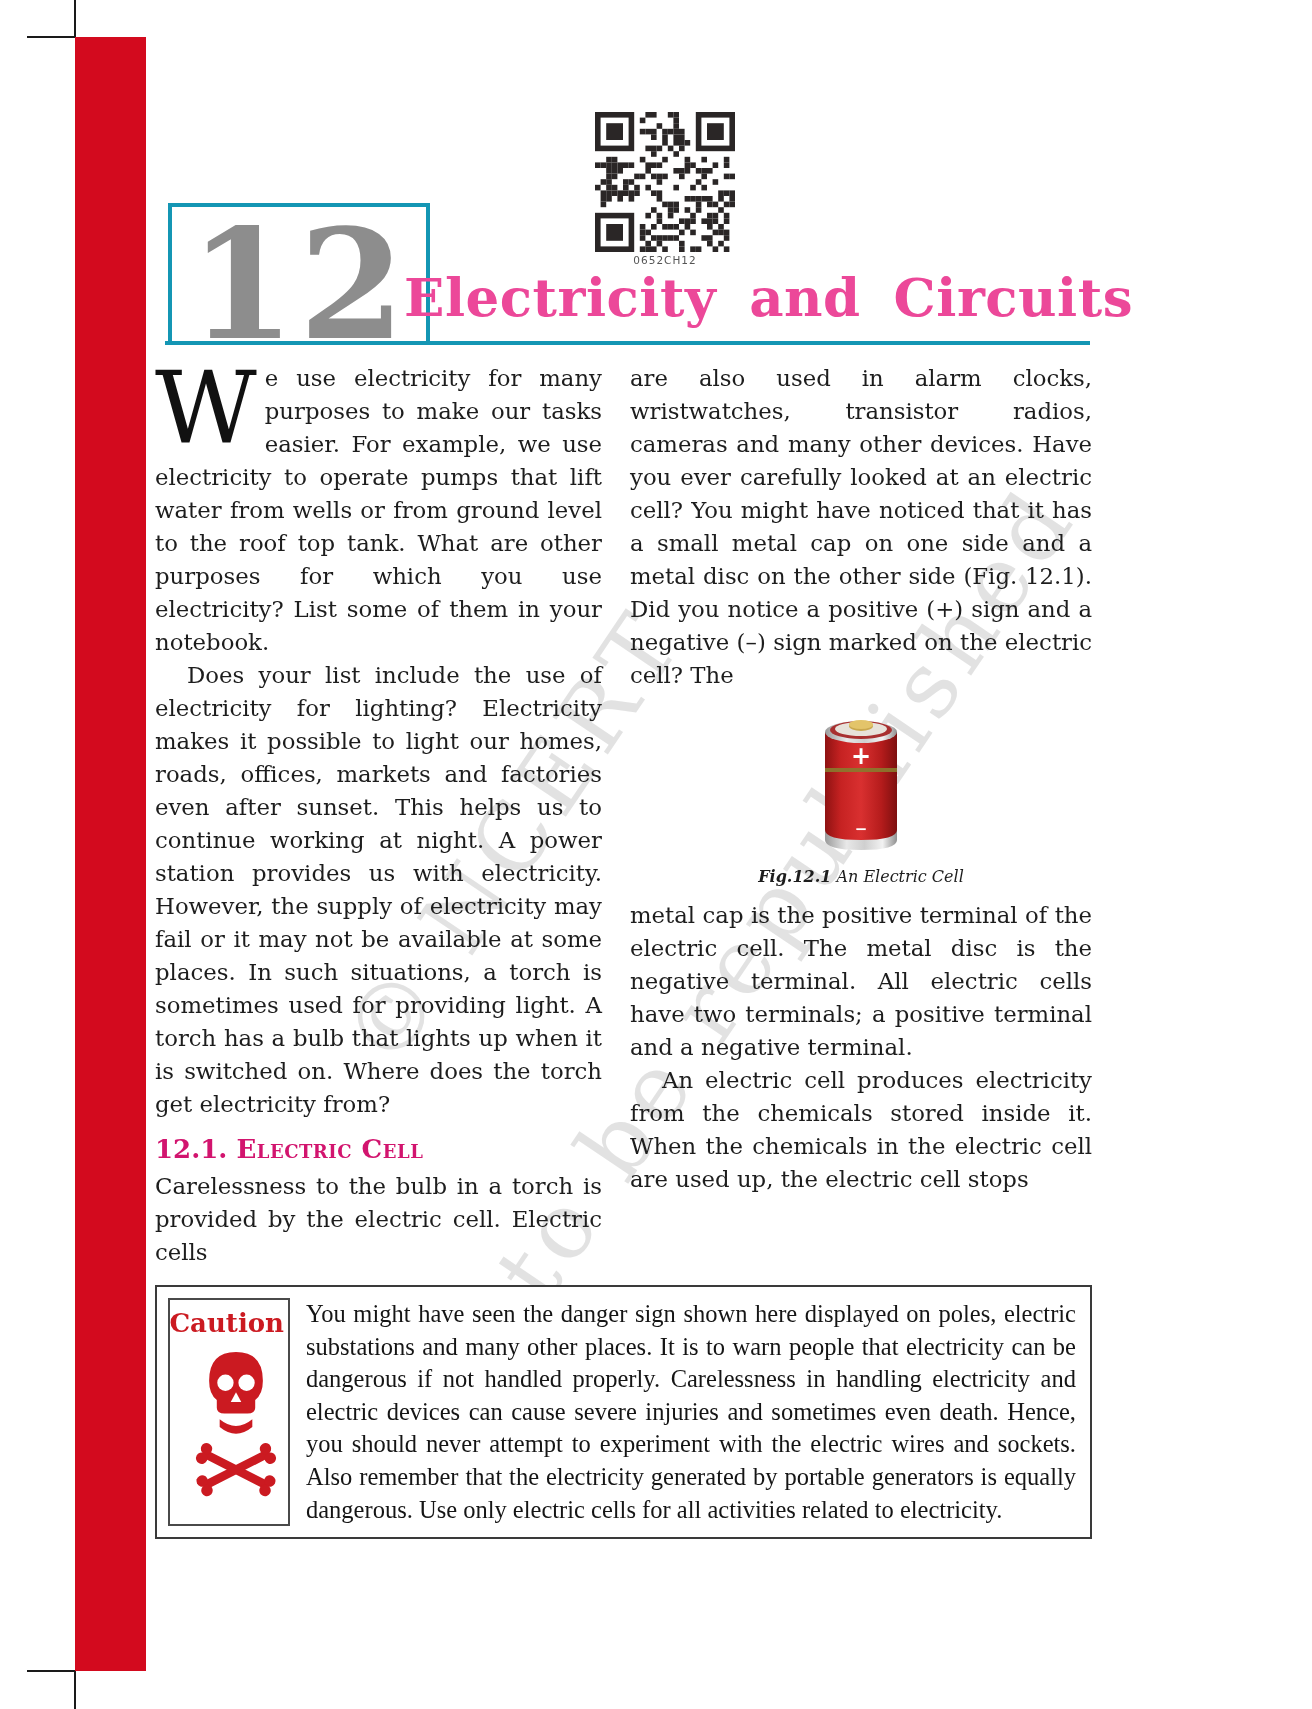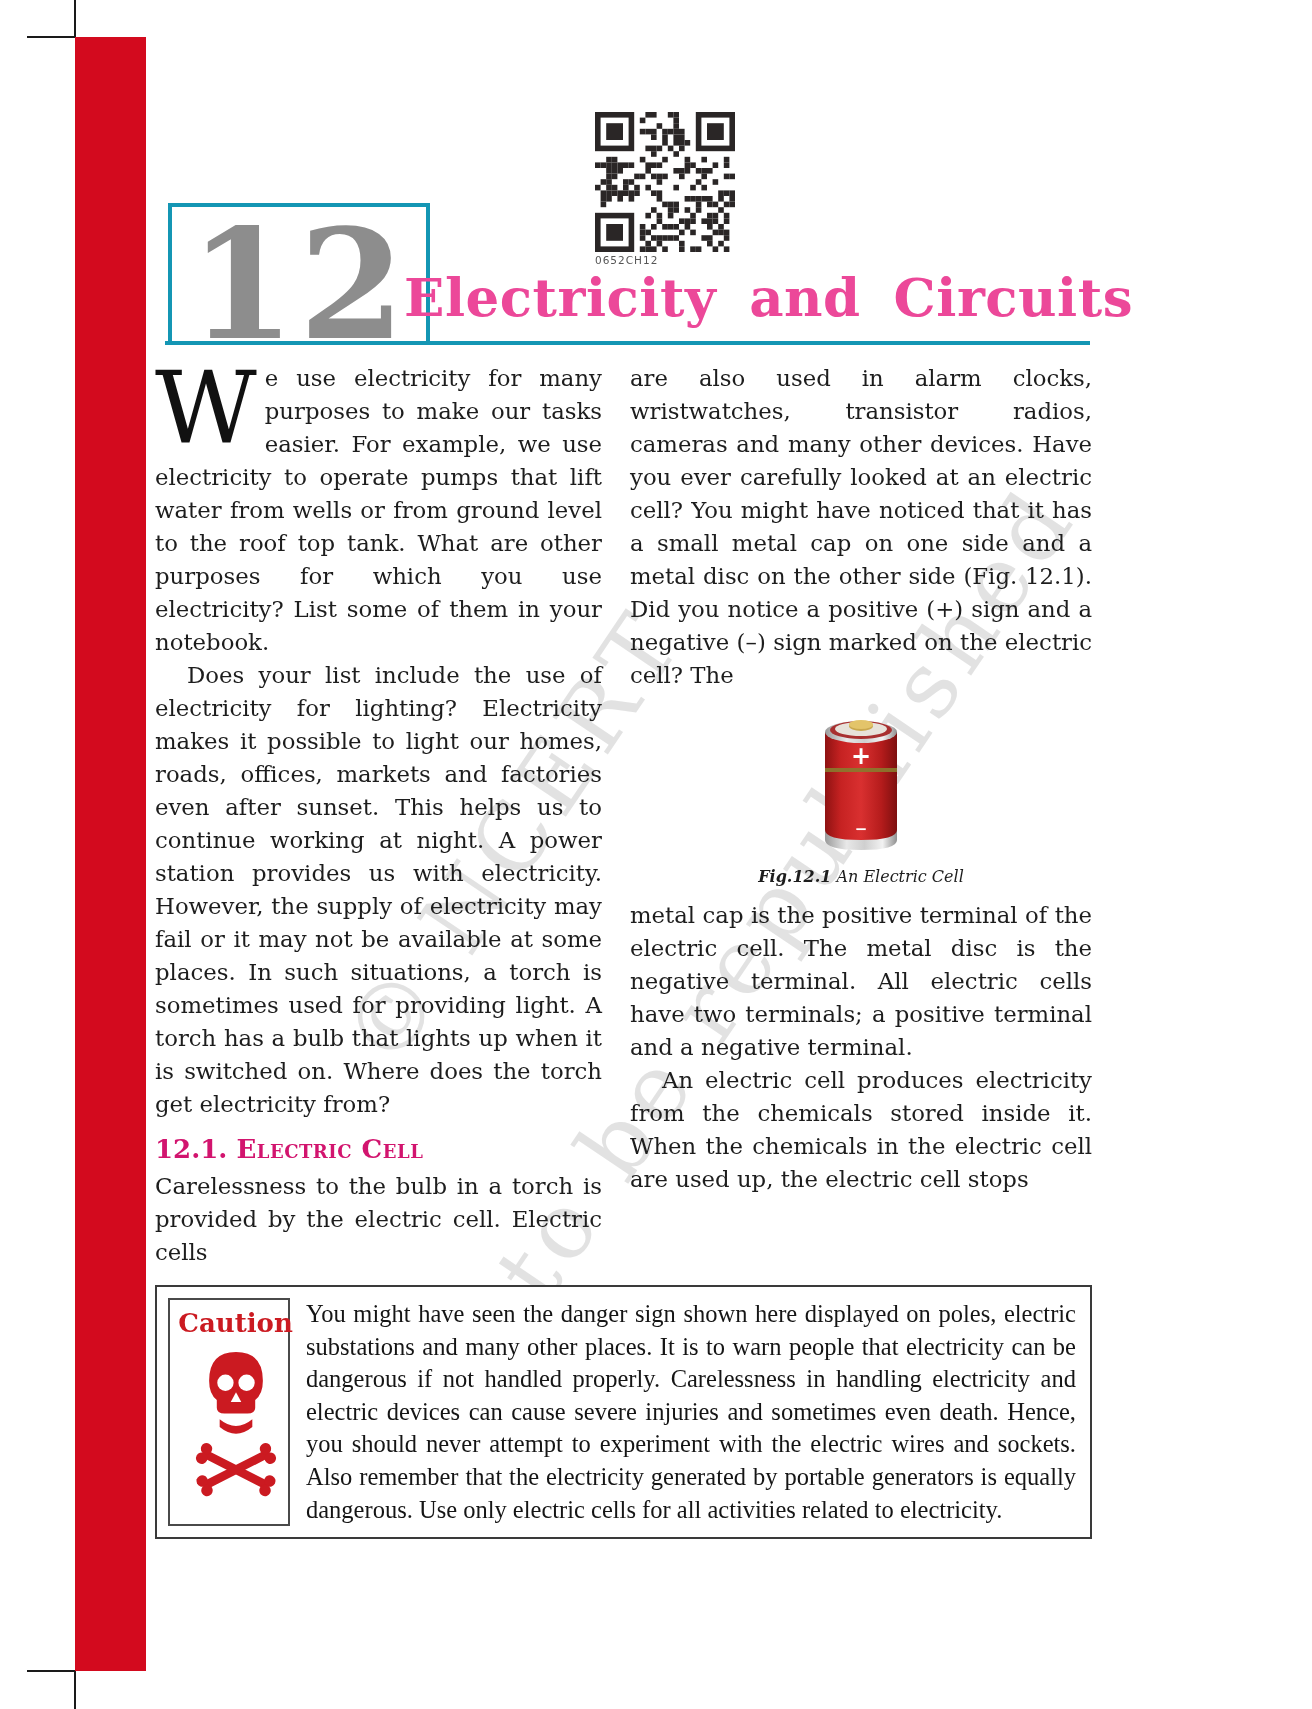--- a/index.html
+++ b/index.html
@@ -32,21 +32,21 @@
     position:absolute; left:168px; top:203px; width:262px; height:142px;
     border:4px solid #1496b4; background:#ffffff; z-index:2;
     text-align:center; overflow:visible;
   }
   .chapter-num {
     font-size:152px; font-weight:bold; color:#8d8d8d; line-height:148px;
     letter-spacing:4px; display:block; margin-top:4px;
   }
   .teal-rule { position:absolute; left:165px; top:341px; width:925px; height:4px; background:#1496b4; z-index:1; }
 
-  .qr-wrap { position:absolute; left:595px; top:112px; width:140px; z-index:2; text-align:left; }
+  .qr-wrap { position:absolute; left:595px; top:112px; width:140px; z-index:2; text-align:center; }
   .qr-svg { display:block; width:140px; height:140px; }
   .qr-caption { display:block; margin-top:2px; font-family:"DejaVu Sans", sans-serif; font-size:10.5px; letter-spacing:1px; color:#555; }
 
   .page-title {
     position:absolute; left:404px; top:266px; width:690px; z-index:2;
     font-size:53px; font-weight:bold; color:#ec4899; word-spacing:14px; letter-spacing:0.5px;
     white-space:nowrap;
   }
 
   
@@ -70,21 +70,21 @@
   .fig-caption { font-size:16px; font-style:italic; text-align:center; text-indent:0 !important; }
   .fig-caption .fig-label { font-weight:bold; }
 
   
   .caution-box {
     margin-top:16px; width:937px; border:2px solid #3a3a3a; background:#ffffff;
     display:flex; gap:16px; padding:11px 14px 11px 11px; position:relative; z-index:1;
   }
   .caution-sign {
     width:122px; flex:0 0 122px; border:2px solid #4a4a4a; background:#fff;
-    display:flex; flex-direction:column; align-items:center; padding:8px 4px 6px 17px;
+    display:flex; flex-direction:column; align-items:flex-end; padding:8px 4px 6px 17px;
   }
   .caution-label { color:#cb1a21; font-weight:bold; font-size:26px; }
   .skull-svg { width:96px; height:158px; margin-top:8px; }
   .caution-text {
     flex:1; font-family:"Liberation Serif", serif; font-size:24.5px; line-height:32.6px;
     text-align:justify; color:#151515;
   }
 
   .footer {
     position:absolute; left:0; right:0; top:1645px; text-align:center;

